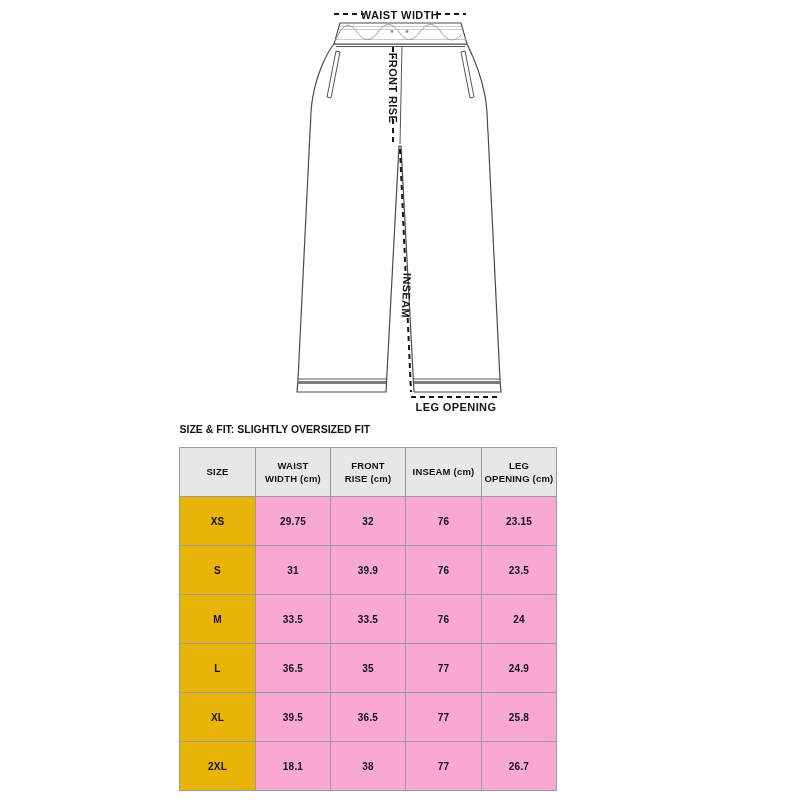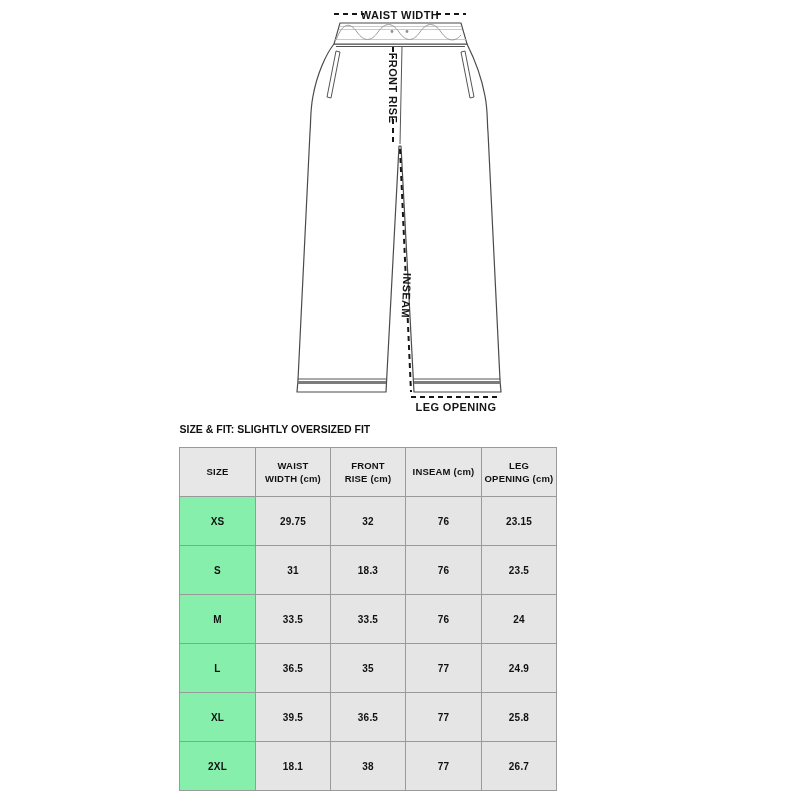--- a/index.html
+++ b/index.html
@@ -44,22 +44,22 @@
     text-align:center;vertical-align:middle;
     font-weight:bold;
     padding:2px;
     letter-spacing:0.2px;
   }
   table.size-chart th{
     background:#e7e7e7;
     font-size:9.5px;line-height:1.4;
     white-space:pre-line;
   }
-  table.size-chart td{font-size:10px;background:#e5e5e5;}
-  table.size-chart td.size-col{background:#86efac;}
+  table.size-chart td{font-size:10px;background:#f9a8d4;}
+  table.size-chart td.size-col{background:#eab308;}
 </style>
 </head>
 <body>
 
 <div class="page">
 
   <div class="diagram-wrap">
     <svg class="diagram" width="800" height="418" viewBox="0 0 800 418">
 
       <path class="outline" d="M334,44 C326,54 317,74 313,96 C310,112 311,122 310,132
@@ -131,21 +131,21 @@
       <tr>
         <td class="size-col">XS</td>
         <td>29.75</td>
         <td>32</td>
         <td>76</td>
         <td>23.15</td>
       </tr>
       <tr>
         <td class="size-col">S</td>
         <td>31</td>
-        <td>18.3</td>
+        <td>39.9</td>
         <td>76</td>
         <td>23.5</td>
       </tr>
       <tr>
         <td class="size-col">M</td>
         <td>33.5</td>
         <td>33.5</td>
         <td>76</td>
         <td>24</td>
       </tr>

